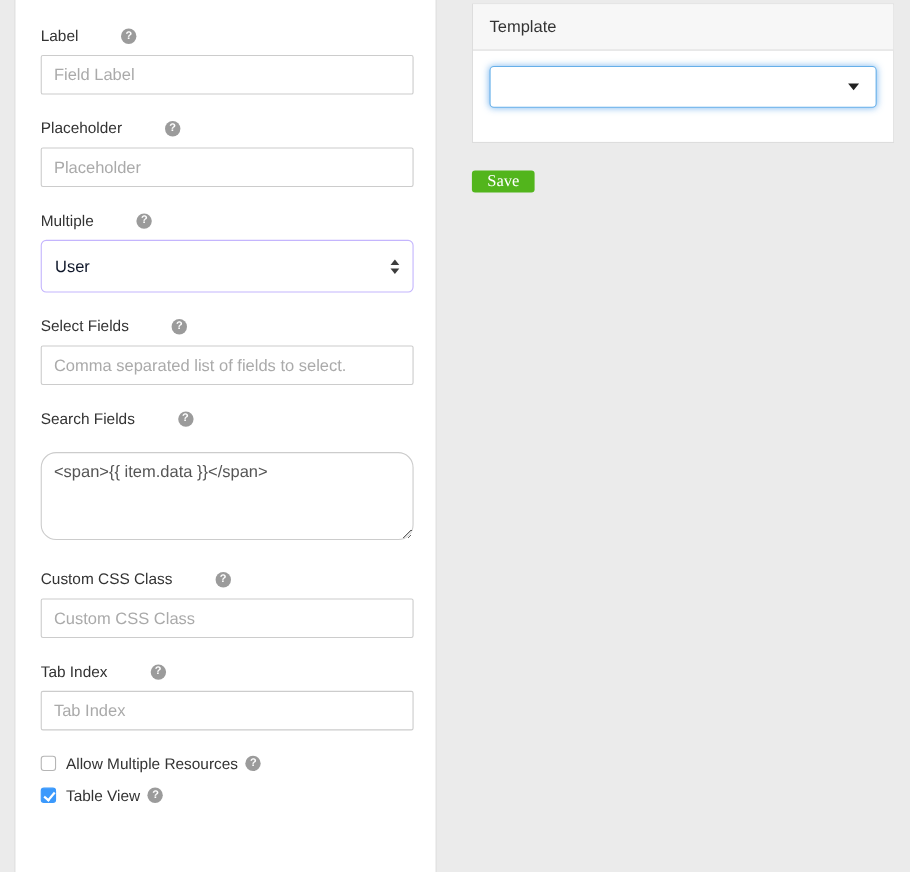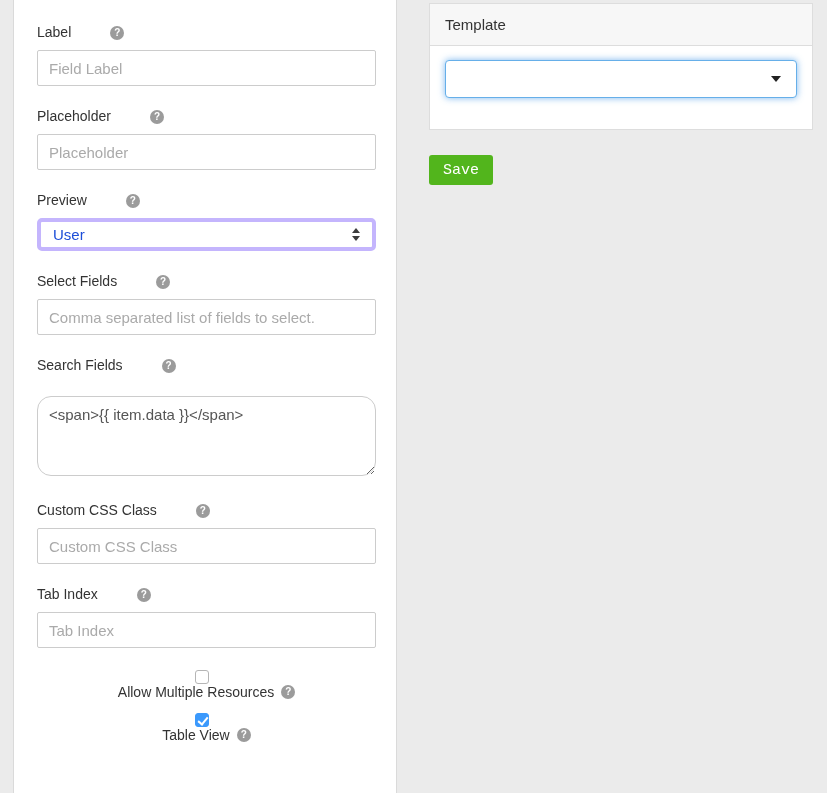--- a/index.html
+++ b/index.html
@@ -45,41 +45,41 @@
   }
   .text-input::placeholder { color:#aaa; opacity:1; }
   .textarea-input {
     width:100%; height:80px;
     border:1px solid #ccc; border-radius:14px;
     padding:8px 11px; font-size:15px; color:#555;
     background:#fff; outline:none; resize:both;
     font-family:inherit; line-height:1.3;
   }
   .select-box {
-    width:100%; height:33px;
-    border:4px solid #c4b5fd; border-radius:5px;
+    width:100%; height:48px;
+    border:1px solid #c4b5fd; border-radius:5px;
     background:#fff;
     display:flex; align-items:center; justify-content:space-between;
-    padding:0 12px; font-size:15px; color:#1d4ed8;
+    padding:0 12px; font-size:15px; color:#0f172a;
     cursor:default;
   }
   .stepper { display:flex; flex-direction:column; align-items:center; }
   .stepper .up {
     width:0; height:0; margin-bottom:3px;
     border-left:4px solid transparent; border-right:4px solid transparent;
     border-bottom:5px solid #3c3c3c;
   }
   .stepper .down {
     width:0; height:0;
     border-left:4px solid transparent; border-right:4px solid transparent;
     border-top:5px solid #3c3c3c;
   }
   .check-row {
     display:flex; align-items:center;
-    margin-bottom:13px; font-size:14px; color:#333;flex-direction:column;
+    margin-bottom:13px; font-size:14px; color:#333;
   }
   .checkbox {
     width:14px; height:14px; border-radius:3px;
     margin-right:9px; position:relative; flex:0 0 auto;
   }
   .checkbox.unchecked { background:#fff; border:1px solid #b5b5b5; }
   .checkbox.checked { background:#3b99fc; border:1px solid #3b99fc; }
   .checkbox.checked::after {
     content:""; position:absolute; left:4px; top:1px;
     width:4px; height:8px;
@@ -104,22 +104,22 @@
     display:flex; align-items:center; justify-content:flex-end;
     padding:0 15px;
   }
   .caret-down {
     width:0; height:0;
     border-left:5px solid transparent; border-right:5px solid transparent;
     border-top:6px solid #222;
   }
   .actions { margin-top:25px; display:flex; }
   .btn {
-    height:30px; border:none; border-radius:3px;
-    color:#fff; font-size:15px; font-family:Liberation Mono, monospace;
+    height:20px; border:none; border-radius:3px;
+    color:#fff; font-size:15px; font-family:Liberation Serif, serif;
     display:inline-flex; align-items:center;
     cursor:pointer;
   }
   .btn-save { background:#52b51c; padding:0 14px; margin-right:11px; }
   .btn-remove { background:#e8462d; padding:0 16px; }
 </style>
 </head>
 <body>
 
 <div class="left-panel">
@@ -135,21 +135,21 @@
   <div class="field-group">
     <div class="field-label">
       <span>Placeholder</span>
       <span class="help-icon"></span>
     </div>
     <input class="text-input" type="text" placeholder="Placeholder" style="">
   </div>
 
   <div class="field-group">
     <div class="field-label">
-      <span>Preview</span>
+      <span>Multiple</span>
       <span class="help-icon"></span>
     </div>
     <div class="select-box">
       <span>User</span>
       <span class="stepper">
         <span class="up"></span>
           <span class="down"></span>
       </span>
     </div>
   </div>

